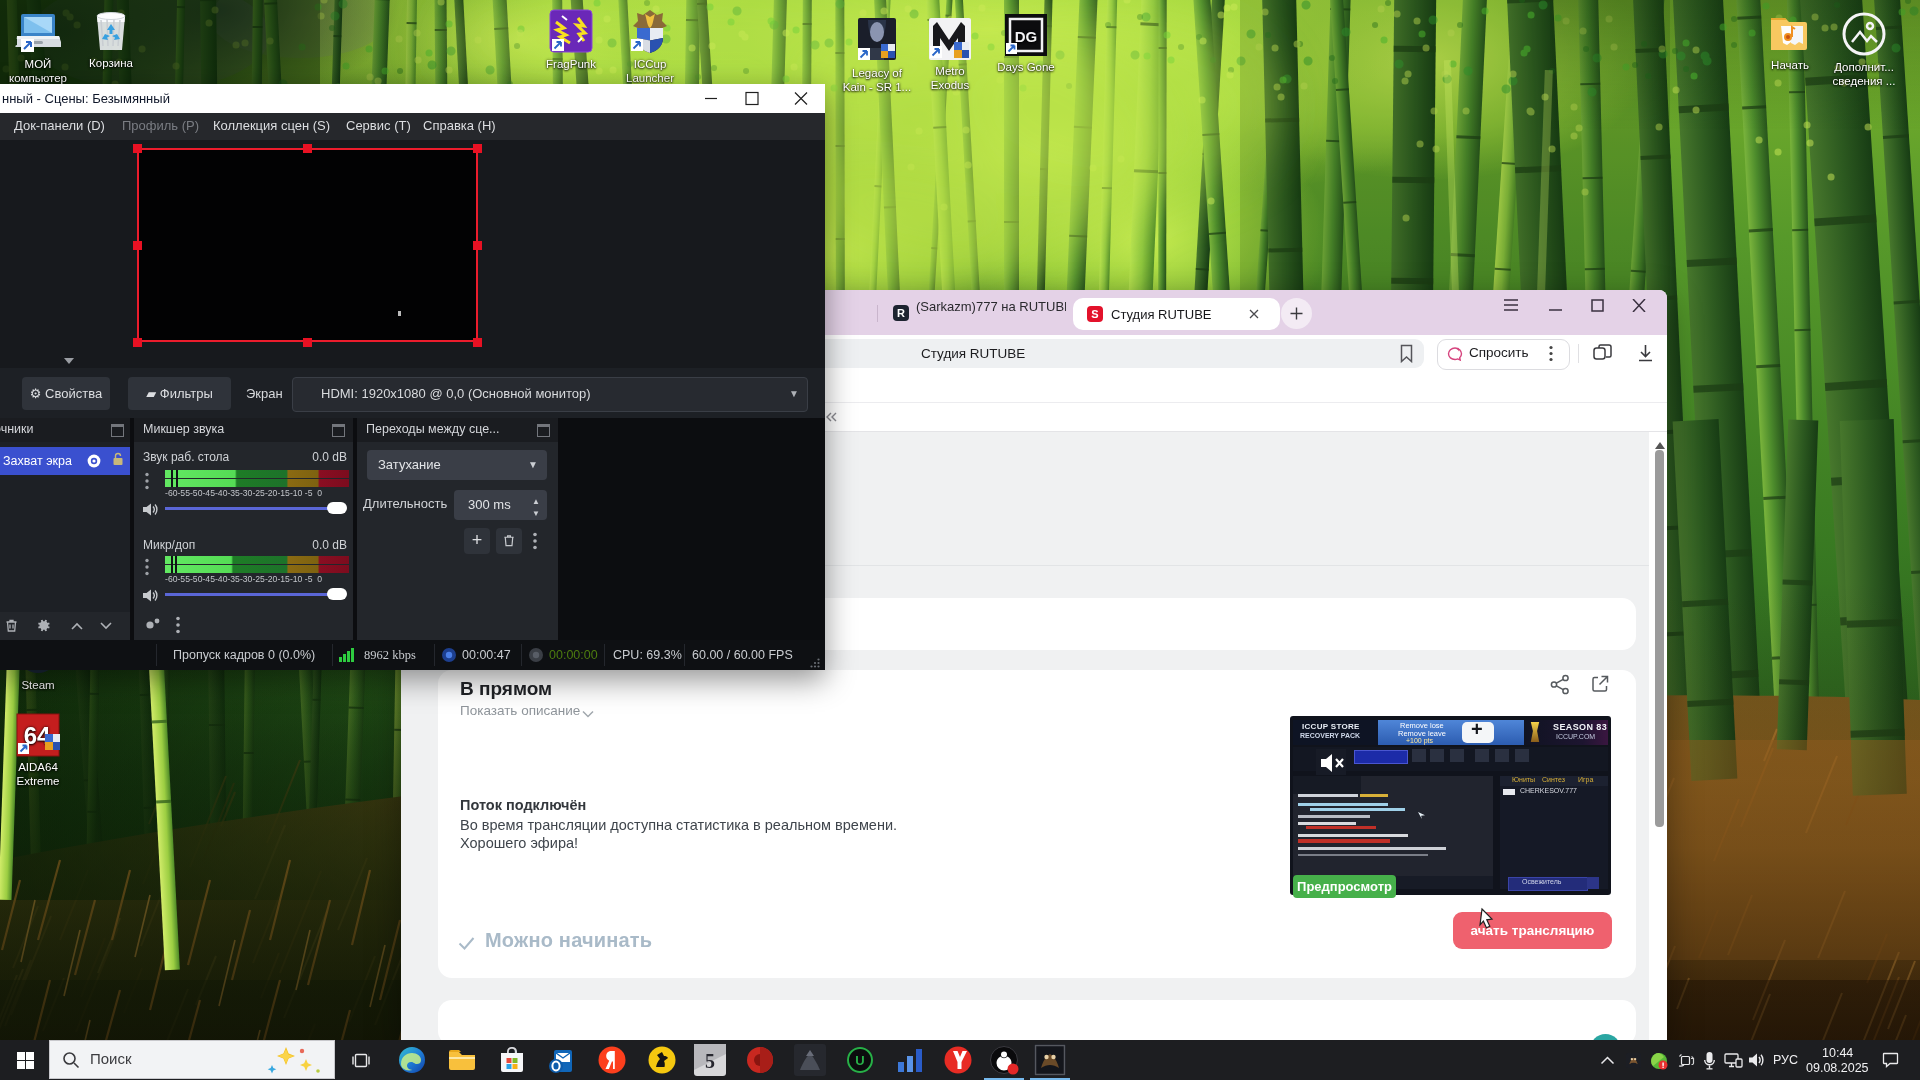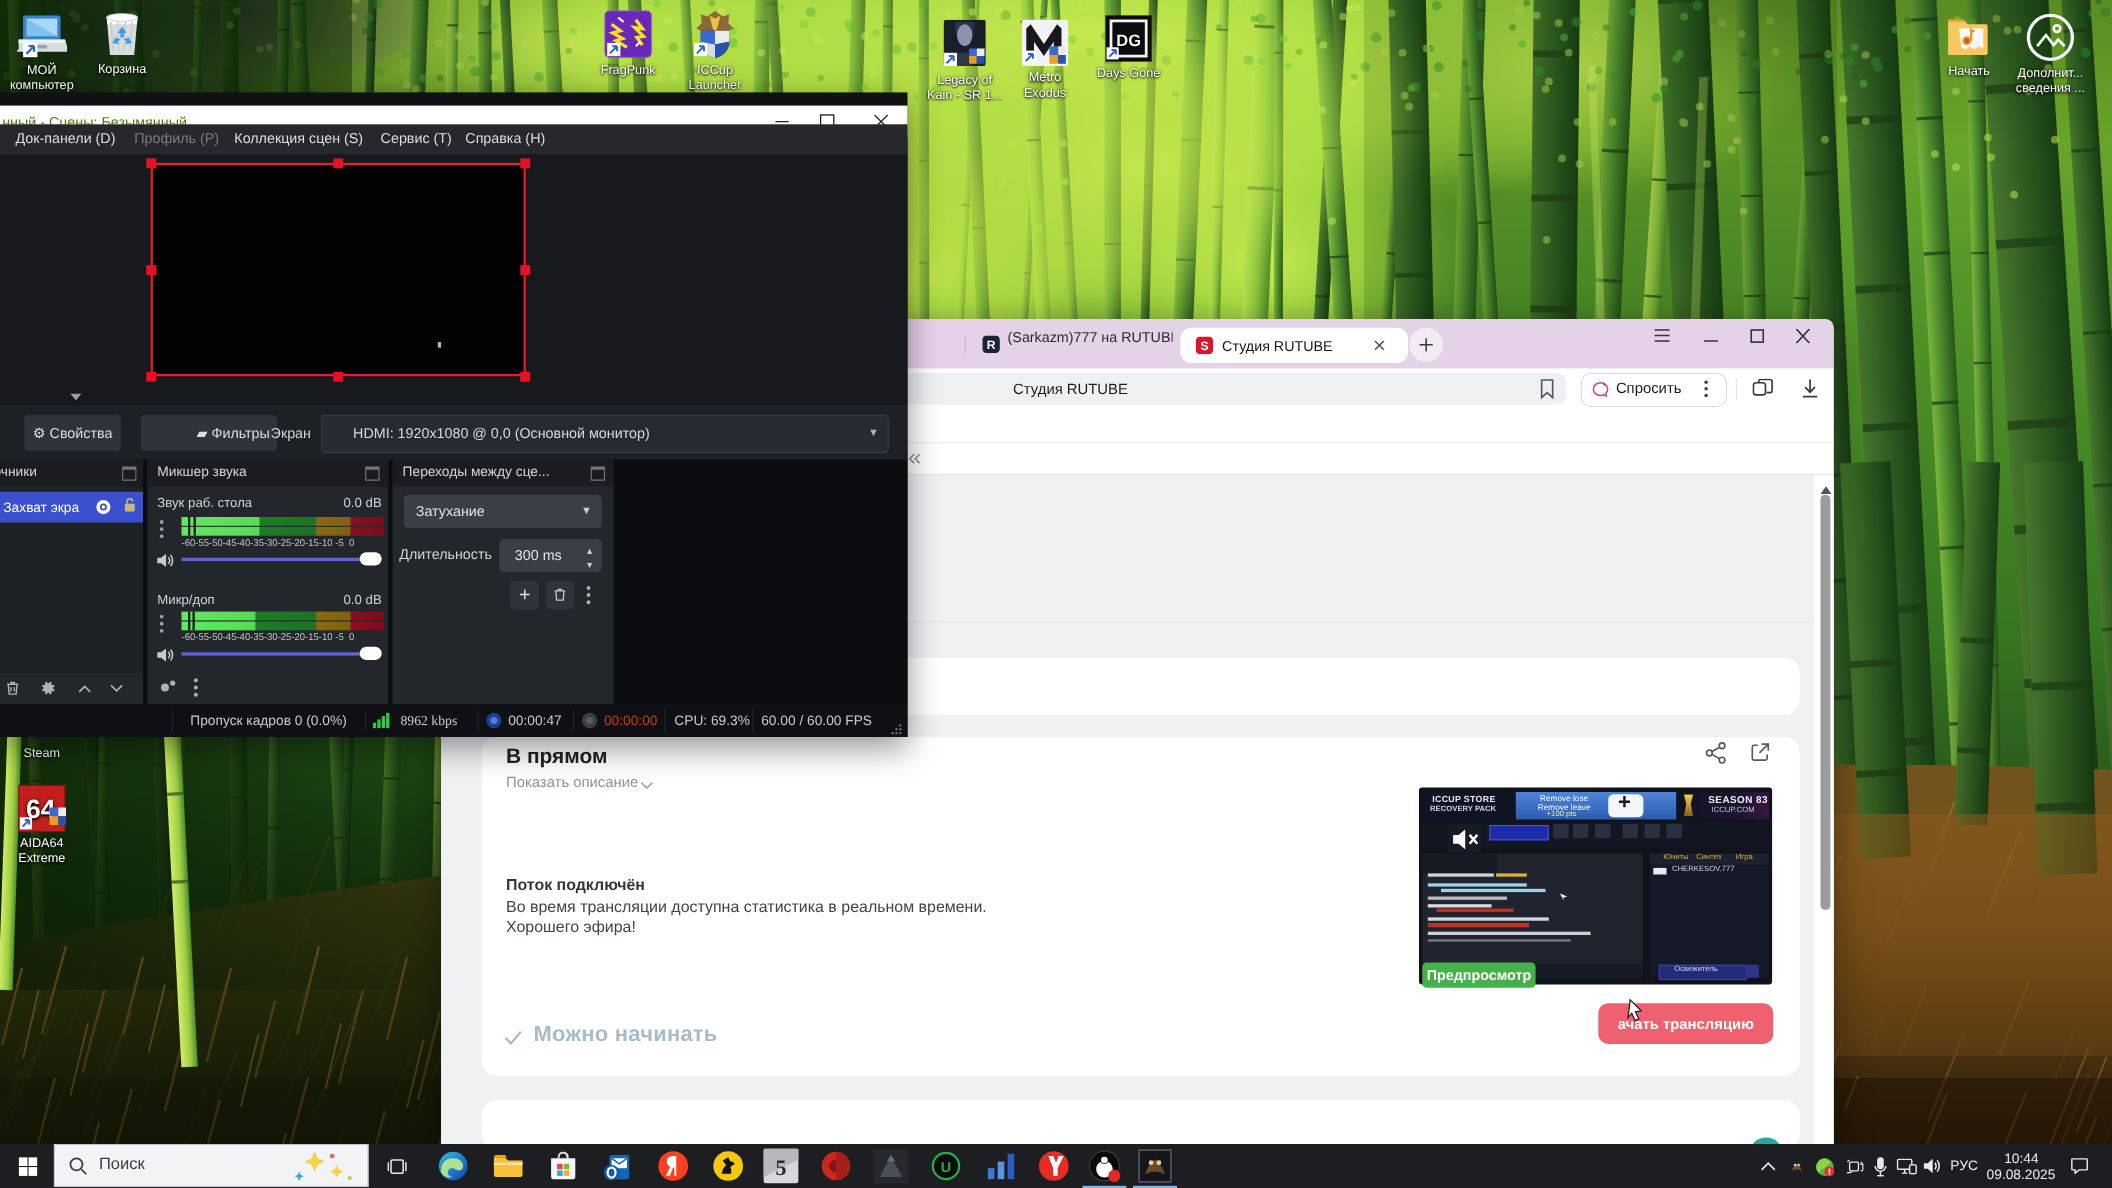--- a/index.html
+++ b/index.html
@@ -3,21 +3,21 @@
 <meta charset="utf-8">
 <style>
 html,body{margin:0;padding:0;width:1920px;height:1080px;overflow:hidden;font-family:"Liberation Sans",sans-serif;}
 #desk{position:absolute;inset:0;width:1920px;height:1080px;}
 .abs{position:absolute;}
 
 .dico{position:absolute;width:76px;text-align:center;color:#fff;font-size:11.5px;line-height:14px;text-shadow:0 1px 2px rgba(0,0,0,.9),0 0 3px rgba(0,0,0,.8);}
 .dico svg{display:block;margin:0 auto;}
 
 #obs{position:absolute;left:0;top:84px;width:825px;height:586px;background:#101114;box-shadow:0 10px 28px rgba(0,0,0,.42);}
-#obs .titlebar{position:absolute;left:0;top:12px;width:825px;height:29px;background:#fff;color:#4d7c0f;font-size:13px;}
+#obs .titlebar{position:absolute;left:0;top:0;width:825px;height:29px;background:#fff;color:#0f172a;font-size:13px;}
 #obs .menubar{position:absolute;left:0;top:29px;width:825px;height:27px;background:#26282c;color:#dcdee1;font-size:13px;}
 #obs .menubar span{position:absolute;top:5px;}
 #obs .preview{position:absolute;left:0;top:56px;width:825px;height:228px;background:#17191d;}
 .canvas{position:absolute;left:137px;top:8px;width:337px;height:190px;background:#020203;border:2px solid #eb1c2c;}
 .hnd{position:absolute;width:9px;height:9px;background:#e81123;}
 #obs .toolbar{position:absolute;left:0;width:825px;height:50px;background:#1d2025;}
 .obtn{position:absolute;background:#2f333a;border-radius:4px;color:#dcdee1;font-size:13px;text-align:center;}
 .dock{position:absolute;background:#23262b;}
 .dock .dhead{position:absolute;left:0;top:0;right:0;height:24px;background:#1a1c20;color:#d4d6da;font-size:12.5px;}
 .dockicon{position:absolute;top:6px;width:11px;height:9px;border:1px solid #8a8d93;border-top:3px solid #8a8d93;opacity:.8;}
@@ -728,21 +728,21 @@
    <div class="hnd" style="left:133px;top:101px"></div>
         <div class="hnd" style="left:473px;top:101px"></div>
    <div class="hnd" style="left:133px;top:198px"></div>
         <div class="hnd" style="left:303px;top:198px"></div>
         <div class="hnd" style="left:473px;top:198px"></div>
    <div style="position:absolute;left:398px;top:171px;width:3px;height:5px;background:#bbb;"></div>
    <div style="position:absolute;left:64px;top:218px;width:0;height:0;border:5px solid transparent;border-top:6px solid #9a9da3;"></div>
  </div>
  <div class="toolbar" style="top:284px;">
    <div class="obtn" style="left:22px;top:9px;width:88px;height:33px;line-height:33px;">⚙ Свойства</div>
-   <div class="obtn" style="left:128px;top:9px;width:80px;height:33px;line-height:33px;padding-left:44px;">▰ Фильтры</div>
+   <div class="obtn" style="left:128px;top:9px;width:103px;height:33px;line-height:33px;">▰ Фильтры</div>
    <span style="position:absolute;left:246px;top:18px;color:#d6d8db;font-size:13px;">Экран</span>
    <div style="position:absolute;left:292px;top:9px;width:514px;height:33px;background:#272a30;border:1px solid #3a3e46;border-radius:4px;color:#d8dadd;font-size:13px;line-height:31px;">
      <span style="margin-left:28px;">HDMI: 1920x1080 @ 0,0 (Основной монитор)</span>
      <span style="position:absolute;right:8px;top:0px;color:#aeb1b6;font-size:10px;">▼</span>
    </div>
  </div>
  <div id="docks" style="position:absolute;left:0;top:334px;width:825px;height:222px;background:#0c0d10;">
 
    <div class="dock" style="left:0;top:0;width:130px;height:222px;">
      <div class="dhead">
@@ -875,21 +875,21 @@
    <span style="position:absolute;left:364px;top:8px;font-family:Liberation Serif, serif;">8962 kbps</span>
    <svg style="position:absolute;left:441px;top:7px" width="16" height="16" viewBox="0 0 16 16">
           <circle cx="8" cy="8" r="7" fill="#1d3f8f"></circle>
           <circle cx="8" cy="8" r="3.2" fill="#4a7fe8"></circle>
         </svg>
    <span style="position:absolute;left:462px;top:8px;">00:00:47</span>
    <svg style="position:absolute;left:528px;top:7px" width="16" height="16" viewBox="0 0 16 16">
           <circle cx="8" cy="8" r="7" fill="#3a3e45"></circle>
           <circle cx="8" cy="8" r="3.2" fill="#585d66"></circle>
         </svg>
-   <span style="position:absolute;left:549px;top:8px;color:#c2410c;">00:00:00</span>
+   <span style="position:absolute;left:549px;top:8px;color:#4d7c0f;">00:00:00</span>
    <span style="position:absolute;left:613px;top:8px;">CPU: 69.3%</span>
    <span style="position:absolute;left:692px;top:8px;">60.00 / 60.00 FPS</span>
    <div class="sdiv" style="left:156px"></div>
         <div class="sdiv" style="left:332px"></div>
         <div class="sdiv" style="left:434px"></div>
    <div class="sdiv" style="left:521px"></div>
         <div class="sdiv" style="left:604px"></div>
         <div class="sdiv" style="left:684px"></div>
    <svg style="position:absolute;left:810px;top:18px" width="10" height="10" viewBox="0 0 10 10" fill="#6a6e75">
           <circle cx="8.5" cy="1.5" r="1.1"></circle>

